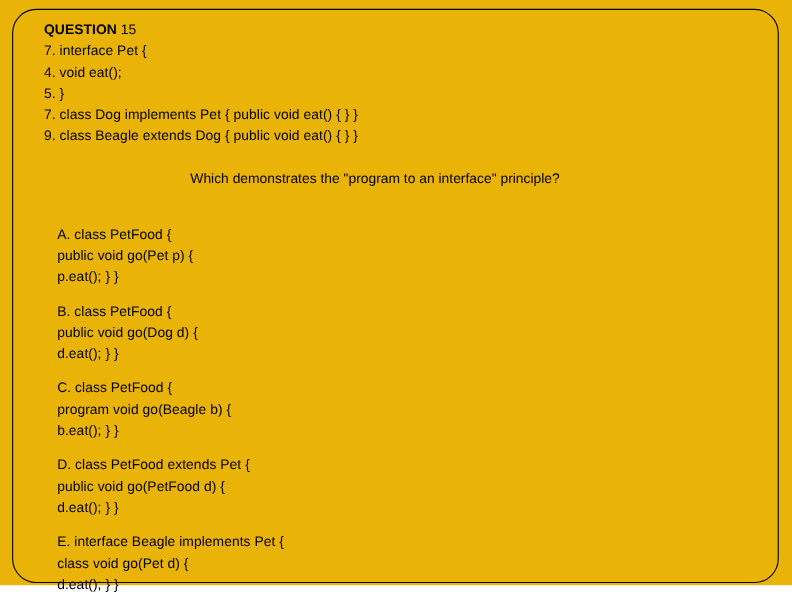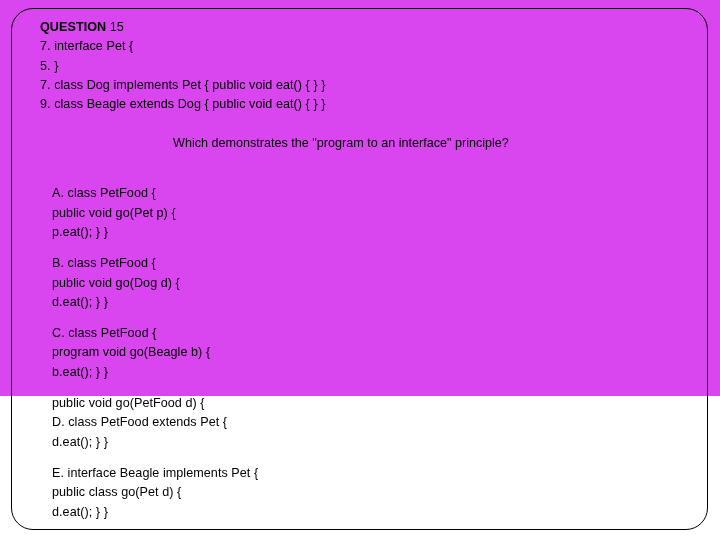--- a/index.html
+++ b/index.html
@@ -10,22 +10,22 @@
   body {
     width: 720px;
     height: 540px;
     background: #ffffff;
     font-family: "Liberation Sans", sans-serif;
     overflow: hidden;
   }
   .slide {
     position: relative;
     width: 720px;
-    height: 396px;
-    background: #d946ef;
+    height: 532px;
+    background: #eab308;
     box-sizing: border-box;
   }
   .slide-frame {
     position: absolute;
     left: 11px;
     top: 8px;
     width: 697px;
     height: 522px;
     border: 1px solid #000000;
     border-radius: 22px;
@@ -77,20 +77,21 @@
 <div class="slide">
 
   <div class="slide-frame"></div>
 
   <div class="content">
 
     <div class="line bold-head"><span class="q-word">QUESTION</span> <span>15</span></div>
 
 
     <div class="line">7. interface Pet {</div>
+    <div class="line">4. void eat();</div>
     <div class="line">5. }</div>
     <div class="line">7. class Dog implements Pet { public void eat() { } }</div>
     <div class="line">9. class Beagle extends Dog { public void eat() { } }</div>
 
     <div class="spacer"></div>
 
     <div class="question-line">Which demonstrates the "program to an interface" principle?</div>
 
     <div class="spacer"></div>
 
@@ -106,25 +107,25 @@
       <div class="line">d.eat(); } }</div>
     </div>
 
     <div class="block">
       <div class="line">C. class PetFood {</div>
       <div class="line">program void go(Beagle b) {</div>
       <div class="line">b.eat(); } }</div>
     </div>
 
     <div class="block">
+      <div class="line">D. class PetFood extends Pet {</div>
       <div class="line">public void go(PetFood d) {</div>
-      <div class="line">D. class PetFood extends Pet {</div>
       <div class="line">d.eat(); } }</div>
     </div>
 
     <div class="block">
       <div class="line">E. interface Beagle implements Pet {</div>
-      <div class="line">public class go(Pet d) {</div>
+      <div class="line">class void go(Pet d) {</div>
       <div class="line">d.eat(); } }</div>
     </div>
 
   </div>
 </div>
 
 </body></html>

